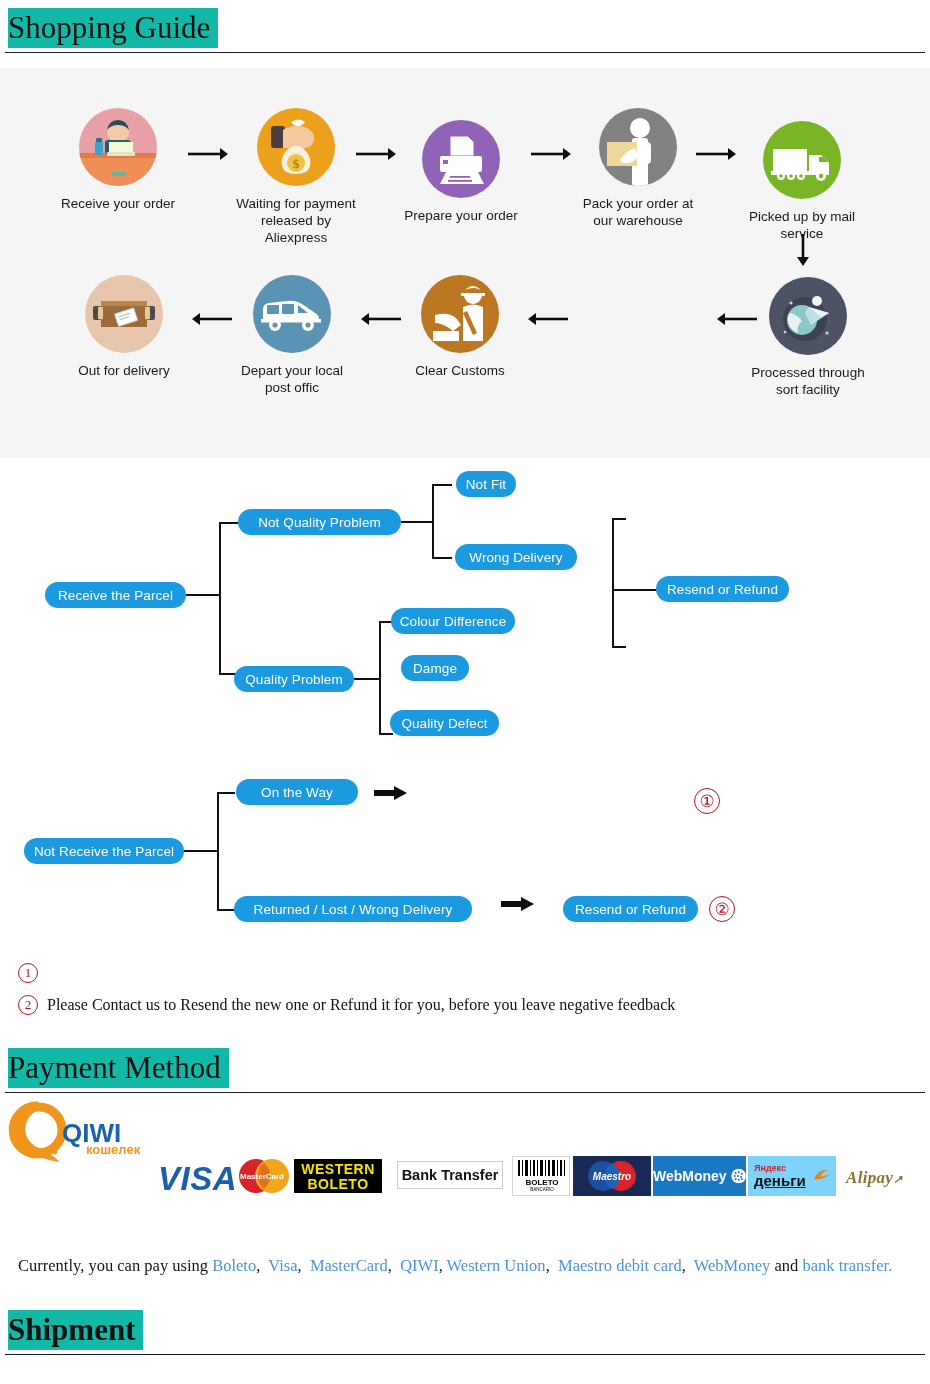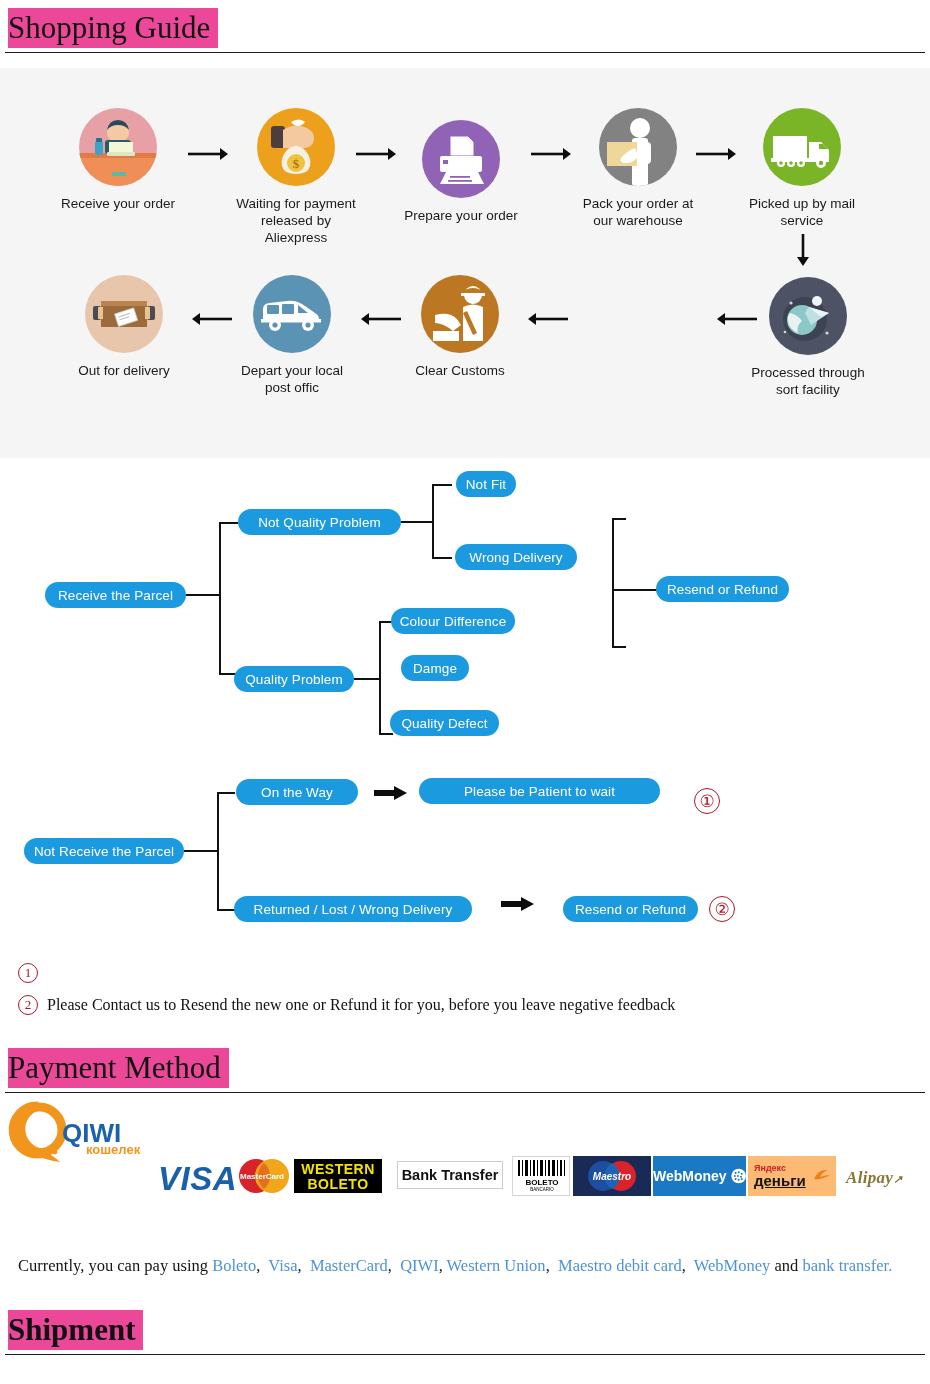--- a/index.html
+++ b/index.html
@@ -23,21 +23,21 @@
     height: 52px;
   }
   .section-head .head-text {
     position: absolute;
     left: 8px;
     top: 0;
     font-family: "Liberation Serif", serif;
     font-size: 31px;
     color: #111111;
     letter-spacing: 0px;
-    background: #ec4899;
+    background: #14b8a6;
     padding: 0 8px 0 0;
     line-height: 40px;
     white-space: nowrap;
   }
   .section-head .head-rule {
     position: absolute;
     left: 5px;
     top: 40px;
     width: 920px;
     height: 0;
@@ -207,21 +207,21 @@
     background: #1b79c4;
     color: #ffffff;
     font-weight: bold;
     font-size: 14px;
     display: flex;
     align-items: center;
     justify-content: center;
     font-family: "Liberation Sans", sans-serif;
   }
   .logo-yandex {
-    background: #fdba74;
+    background: #7dd3fc;
     display: flex;
     align-items: center;
     font-family: "Liberation Sans", sans-serif;
   }
   .logo-alipay {
     color: #8a7635;
     font-style: italic;
     font-weight: bold;
     font-size: 17px;
     font-family: "Liberation Serif", serif;
@@ -338,21 +338,21 @@
 our warehouse</div>
   </div>
 
   <div class="flow-arrow" style="left:694px; top:78px;">
     <svg width="44" height="16" viewBox="0 0 44 16">
         <line x1="2" y1="8" x2="34" y2="8" stroke="#0d0d0d" stroke-width="2.6"></line>
         <path d="M34 2 L42 8 L34 14 Z" fill="#0d0d0d"></path>
       </svg>
   </div>
 
-  <div class="flow-node" style="left:737px; top:40px; width:130px;">
+  <div class="flow-node" style="left:737px; top:53px; width:130px;">
     <div class="flow-circle" style="background:#7ab527;">
       <svg width="78" height="78" viewBox="0 0 78 78">
         <rect x="10" y="28" width="34" height="22" fill="#ffffff"></rect>
         <path d="M46 34 h12 l8 8 v8 H46 z" fill="#ffffff"></path>
         <path d="M56 36 h4 l5 5 h-9 z" fill="#7ab527"></path>
         <rect x="8" y="50" width="58" height="4" fill="#ffffff"></rect>
         <circle cx="18" cy="55" r="4" fill="#ffffff"></circle>
           <circle cx="18" cy="55" r="1.8" fill="#7ab527"></circle>
         <circle cx="28" cy="55" r="4" fill="#ffffff"></circle>
           <circle cx="28" cy="55" r="1.8" fill="#7ab527"></circle>
@@ -515,21 +515,20 @@
   <div class="conn v" style="left:217px; top:334px; height:118px;"></div>
   <div class="conn h" style="left:217px; top:334px; width:18px;"></div>
   <div class="conn h" style="left:217px; top:451px; width:18px;"></div>
 
   <div class="pill" style="left:236px; top:321px; width:122px;">On the Way</div>
   <div class="thick-arrow" style="left:374px; top:326px;">
     <svg width="34" height="16" viewBox="0 0 34 16">
         <path d="M0 6 h20 v-4 l13 7 -13 7 v-4 H0 z" fill="#0d0d0d"></path>
       </svg>
   </div>
-  <div class="pill" style="left:419px; top:320px; width:241px;">Please be Patient to wait</div>
   <div class="circnum" style="left:694px; top:330px;">①</div>
 
   <div class="pill" style="left:234px; top:438px; width:238px;">Returned / Lost / Wrong Delivery</div>
   <div class="thick-arrow" style="left:501px; top:437px;">
     <svg width="34" height="16" viewBox="0 0 34 16">
         <path d="M0 6 h20 v-4 l13 7 -13 7 v-4 H0 z" fill="#0d0d0d"></path>
       </svg>
   </div>
   <div class="pill" style="left:563px; top:438px; width:135px;">Resend or Refund</div>
   <div class="circnum" style="left:709px; top:438px;">②</div>

